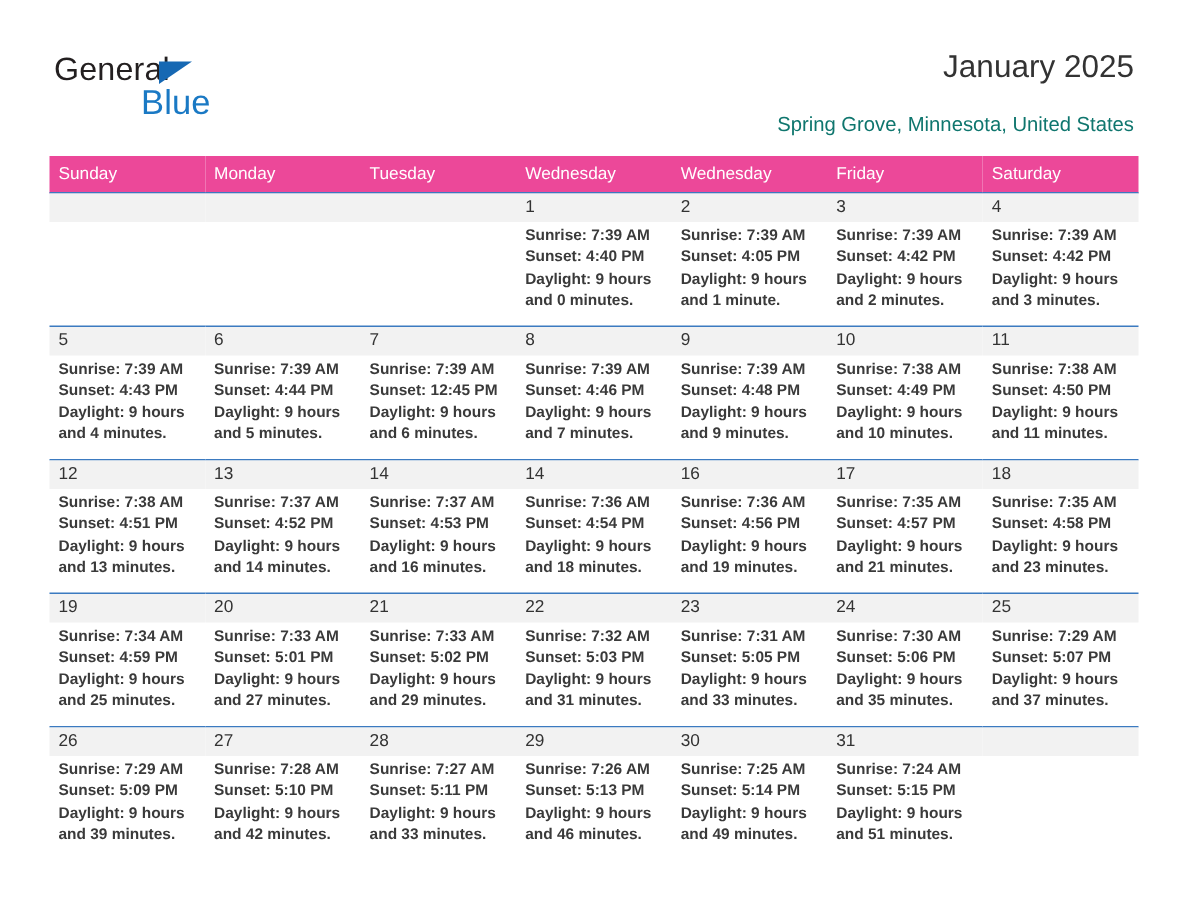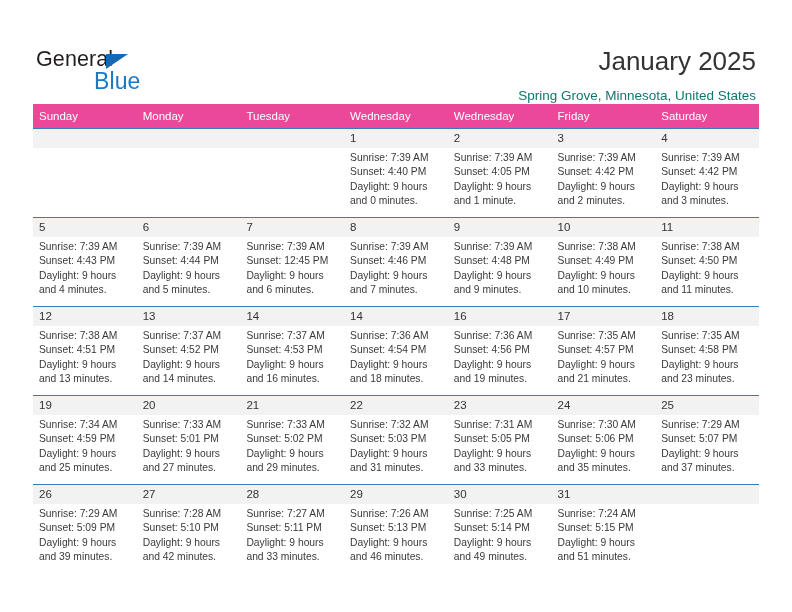--- a/index.html
+++ b/index.html
@@ -18,21 +18,21 @@
     position: relative;
     width: 792px;
     height: 612px;
     box-sizing: border-box;
   }
 
   
   .header {
     position: absolute;
     left: 0;
-    top: 13px;
+    top: 0;
     width: 792px;
     height: 132px;
   }
   .logo {
     position: absolute;
     left: 36px;
     top: 34px;
     width: 200px;
     height: 54px;
   }
@@ -60,21 +60,21 @@
     top: 21px;
     font-size: 23px;
     letter-spacing: 0.1px;
     color: #1a79c4;
     font-family: "Liberation Sans", sans-serif;
   }
   .title {
     position: absolute;
     right: 36px;
     top: 33px;
-    font-size: 26px;
+    font-size: 21px;
     color: #333333;
     text-align: right;
     white-space: nowrap;
     font-family: "Liberation Sans", sans-serif;
   }
   .subtitle {
     position: absolute;
     right: 36px;
     top: 75px;
     font-size: 13.5px;
@@ -130,20 +130,21 @@
   .cell.empty .daynum {
     background: #f2f2f2;
     color: transparent;
   }
   .info {
     padding: 3px 6px 0 6px;
     font-size: 10.3px;
     line-height: 14.3px;
     color: #3a3a3a;
     font-family: "Liberation Sans", sans-serif;
+    font-weight: bold;
   }
   .info div {
     white-space: nowrap;
   }
 </style>
 </head>
 <body>
 
 <div class="page">
 

